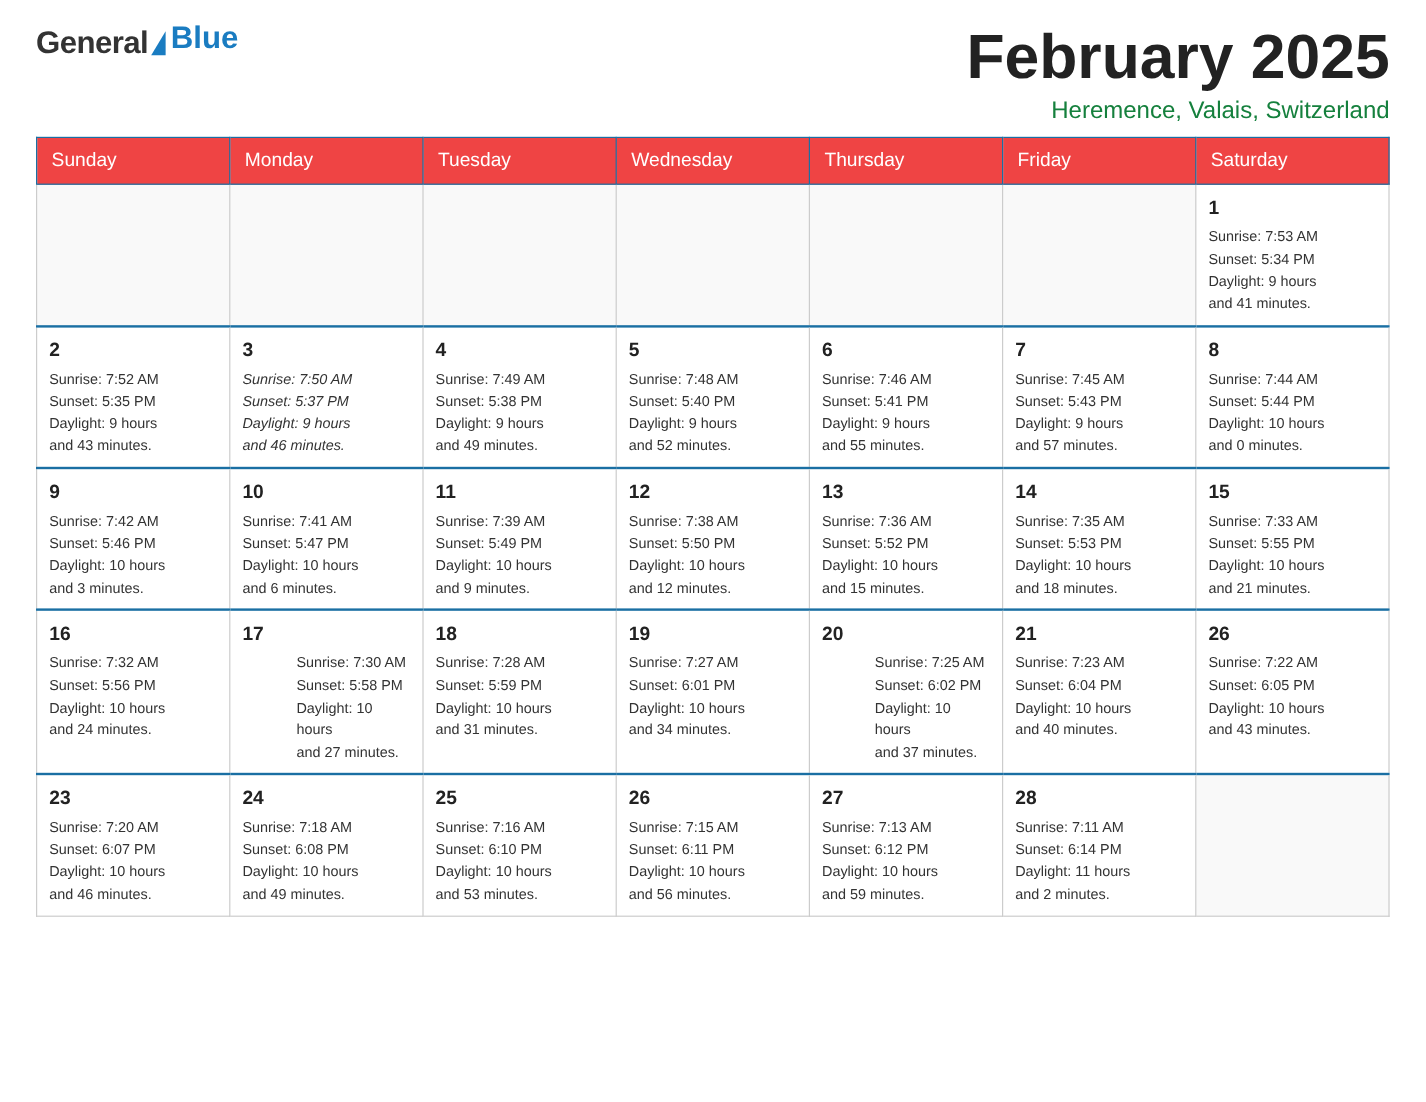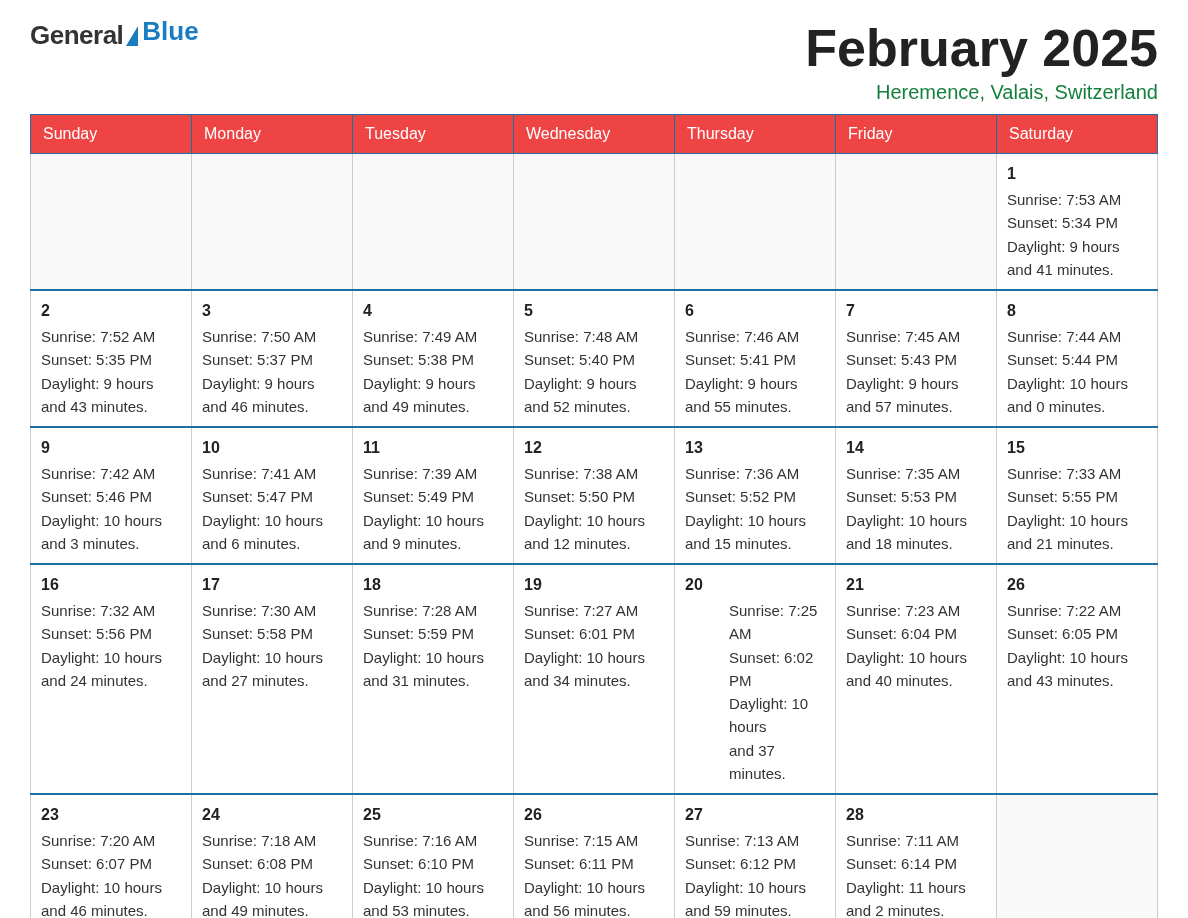--- a/index.html
+++ b/index.html
@@ -85,21 +85,21 @@
       line-height: 1.5;
     }
     .day-number {
       font-size: 16px;
       font-weight: bold;
       color: #222;
       display: block;
       margin-bottom: 2px;
     }
     .day-info {
-      font-size: 15px;
+      font-size: 12px;
       color: #333;
       line-height: 1.55;
     }
     .empty-cell {
       background: #f9f9f9;
     }
     .row-divider td {
       border-top: 2px solid #1a6fa3;
     }
   </style>
@@ -151,21 +151,21 @@
       <tr class="row-divider">
         <td>
           <span class="day-number">2</span>
           <div class="day-info" style="white-space: pre-line;">Sunrise: 7:52 AM
 Sunset: 5:35 PM
 Daylight: 9 hours
 and 43 minutes.</div>
         </td>
         <td>
           <span class="day-number">3</span>
-          <div class="day-info" style="white-space: pre-line;">Sunrise: 7:50 AM
+          <div class="day-info" style="white-space: pre-line; font-style: italic;">Sunrise: 7:50 AM
 Sunset: 5:37 PM
 Daylight: 9 hours
 and 46 minutes.</div>
         </td>
         <td>
           <span class="day-number">4</span>
           <div class="day-info" style="white-space: pre-line;">Sunrise: 7:49 AM
 Sunset: 5:38 PM
 Daylight: 9 hours
 and 49 minutes.</div>
@@ -253,21 +253,21 @@
       <tr class="row-divider">
         <td>
           <span class="day-number">16</span>
           <div class="day-info" style="white-space: pre-line;">Sunrise: 7:32 AM
 Sunset: 5:56 PM
 Daylight: 10 hours
 and 24 minutes.</div>
         </td>
         <td>
           <span class="day-number">17</span>
-          <div class="day-info" style="white-space: pre-line;">Sunrise: 7:30 AM
+          <div class="day-info" style="white-space: pre-line; margin-left: 45px;">Sunrise: 7:30 AM
 Sunset: 5:58 PM
 Daylight: 10 hours
 and 27 minutes.</div>
         </td>
         <td>
           <span class="day-number">18</span>
           <div class="day-info" style="white-space: pre-line;">Sunrise: 7:28 AM
 Sunset: 5:59 PM
 Daylight: 10 hours
 and 31 minutes.</div>

